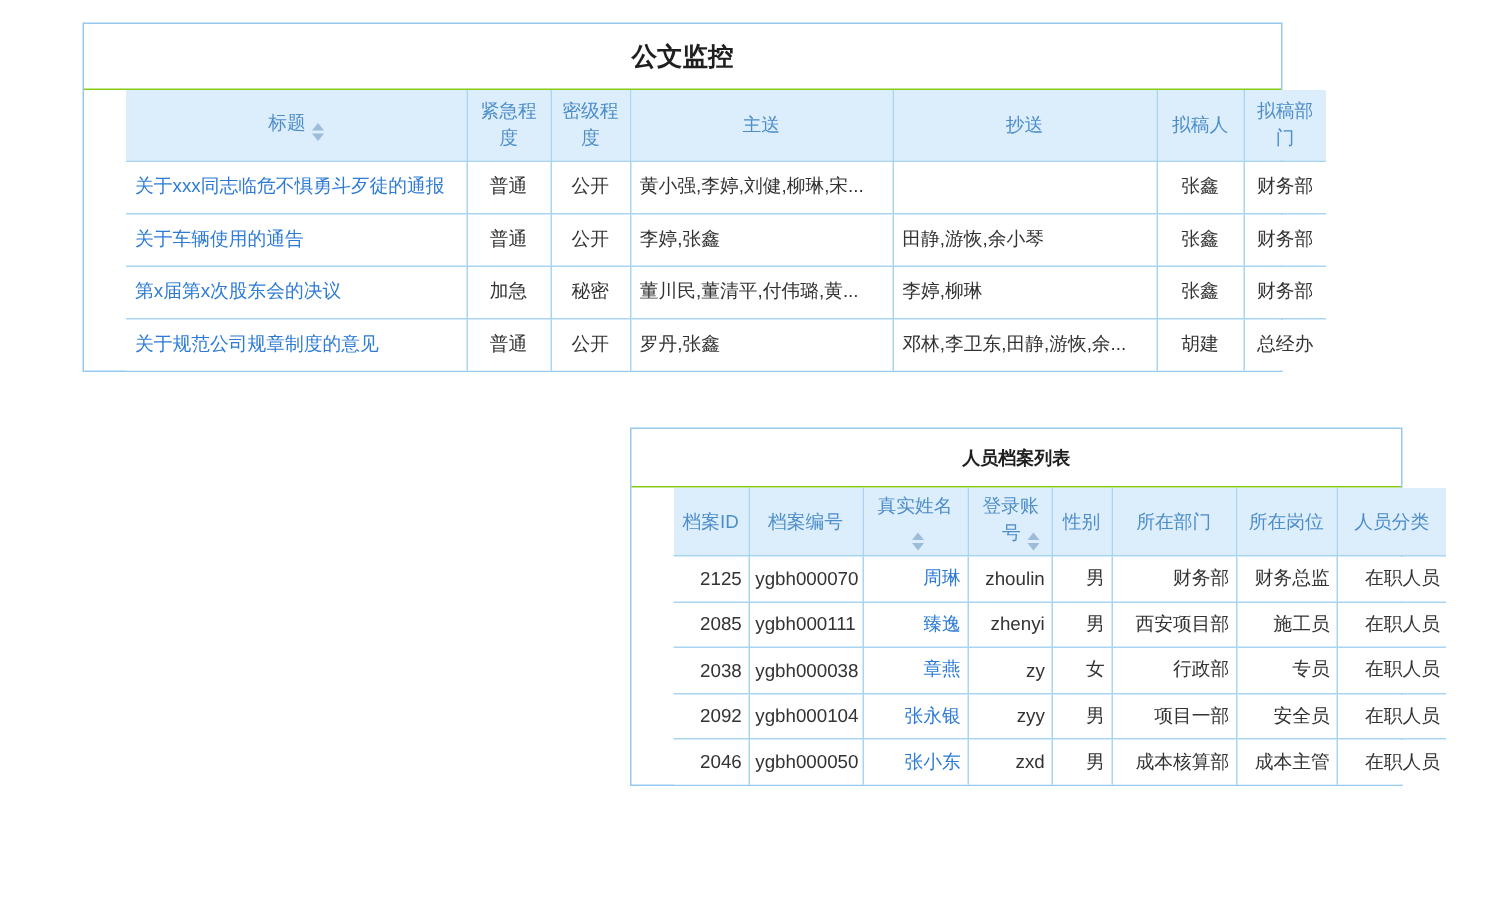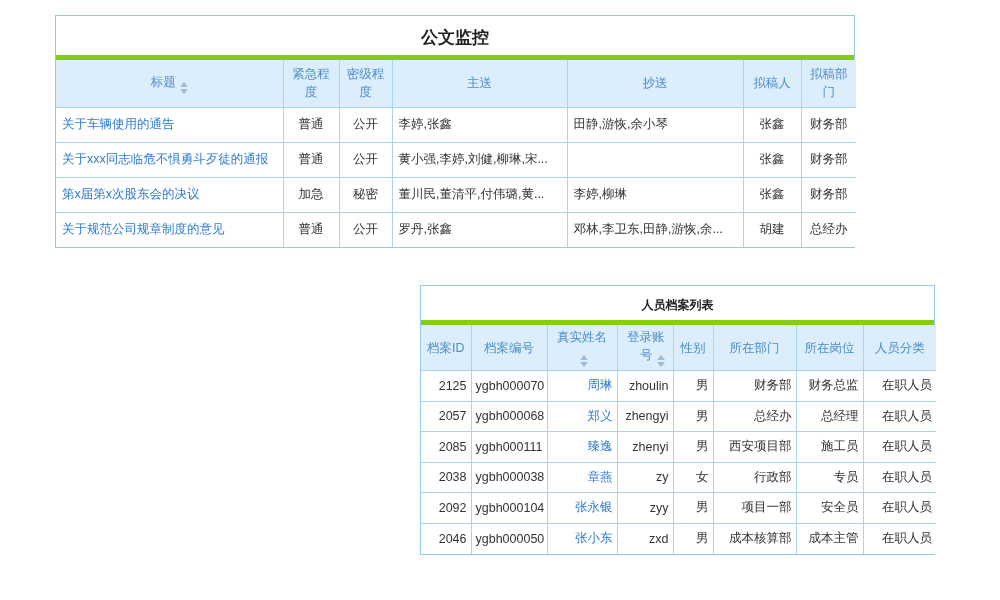--- a/index.html
+++ b/index.html
@@ -15,26 +15,26 @@
     position:absolute;
     background:#fff;
     border:1px solid #96c9ee;
   }
   #doc-card { left:55px; top:15px; width:800px; }
   #personnel-card { left:420px; top:285px; width:515px; }
   .card-title {
     text-align:center;
     font-weight:bold;
     color:#1f1f1f;
-    border-bottom:5px solid #84cc16;
+    border-bottom:1px solid #84cc16;
   }
   #doc-card .card-title { height:44px; line-height:44px; font-size:17px; }
   #personnel-card .card-title { height:39px; line-height:39px; font-size:12px; }
 
-  table { width:100%; border-collapse:collapse; table-layout:fixed; }
+  table { width:100%; border-collapse:collapse; table-layout:fixed;margin-left:28px; }
   th, td {
     border-right:1px solid #a9d5f2;
     border-bottom:1px solid #a9d5f2;
     font-size:12.5px;
     vertical-align:middle;
     overflow:hidden;
   }
   th:last-child, td:last-child { border-right:none; }
   tbody tr:last-child td { border-bottom:none; }
 
@@ -113,34 +113,34 @@
         <th>紧急程度</th>
         <th>密级程度</th>
         <th>主送</th>
         <th>抄送</th>
         <th>拟稿人</th>
         <th>拟稿部门</th>
       </tr>
     </thead>
     <tbody>
       <tr>
+        <td class="left"><a class="blue-link">关于xxx同志临危不惧勇斗歹徒的通报</a></td>
+        <td class="center">普通</td>
+        <td class="center">公开</td>
+        <td class="left">黄小强,李婷,刘健,柳琳,宋...</td>
+        <td class="left"></td>
+        <td class="center">张鑫</td>
+        <td class="center">财务部</td>
+      </tr>
+      <tr>
         <td class="left"><a class="blue-link">关于车辆使用的通告</a></td>
         <td class="center">普通</td>
         <td class="center">公开</td>
         <td class="left">李婷,张鑫</td>
         <td class="left">田静,游恢,余小琴</td>
-        <td class="center">张鑫</td>
-        <td class="center">财务部</td>
-      </tr>
-      <tr>
-        <td class="left"><a class="blue-link">关于xxx同志临危不惧勇斗歹徒的通报</a></td>
-        <td class="center">普通</td>
-        <td class="center">公开</td>
-        <td class="left">黄小强,李婷,刘健,柳琳,宋...</td>
-        <td class="left"></td>
         <td class="center">张鑫</td>
         <td class="center">财务部</td>
       </tr>
       <tr>
         <td class="left"><a class="blue-link">第x届第x次股东会的决议</a></td>
         <td class="center">加急</td>
         <td class="center">秘密</td>
         <td class="left">董川民,董清平,付伟璐,黄...</td>
         <td class="left">李婷,柳琳</td>
         <td class="center">张鑫</td>
@@ -199,30 +199,20 @@
         <td>2125</td>
         <td>ygbh000070</td>
         <td><a class="blue-link">周琳</a></td>
         <td>zhoulin</td>
         <td>男</td>
         <td>财务部</td>
         <td>财务总监</td>
         <td>在职人员</td>
       </tr>
       <tr>
-        <td>2057</td>
-        <td>ygbh000068</td>
-        <td><a class="blue-link">郑义</a></td>
-        <td>zhengyi</td>
-        <td>男</td>
-        <td>总经办</td>
-        <td>总经理</td>
-        <td>在职人员</td>
-      </tr>
-      <tr>
         <td>2085</td>
         <td>ygbh000111</td>
         <td><a class="blue-link">臻逸</a></td>
         <td>zhenyi</td>
         <td>男</td>
         <td>西安项目部</td>
         <td>施工员</td>
         <td>在职人员</td>
       </tr>
       <tr>

